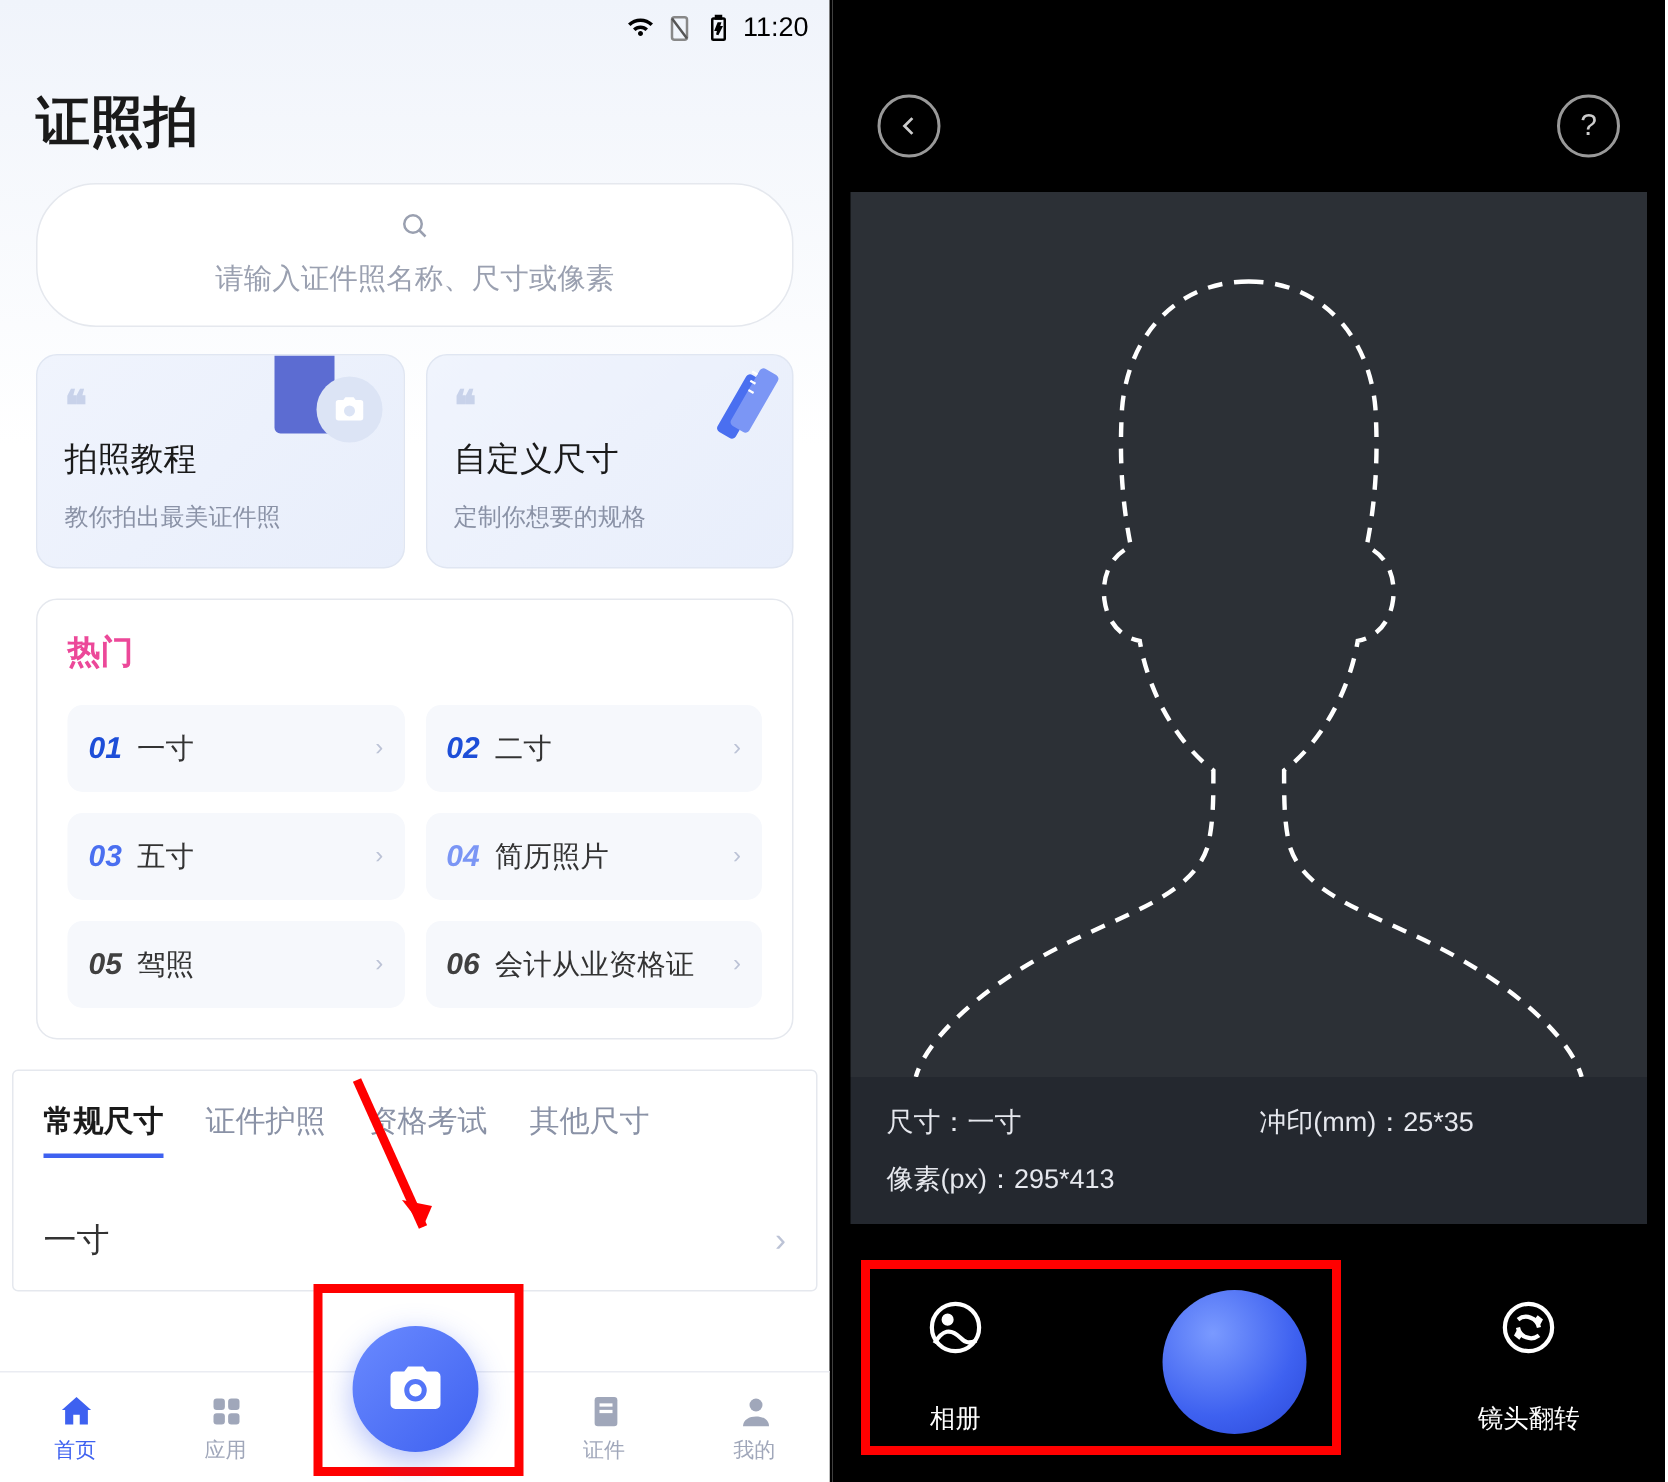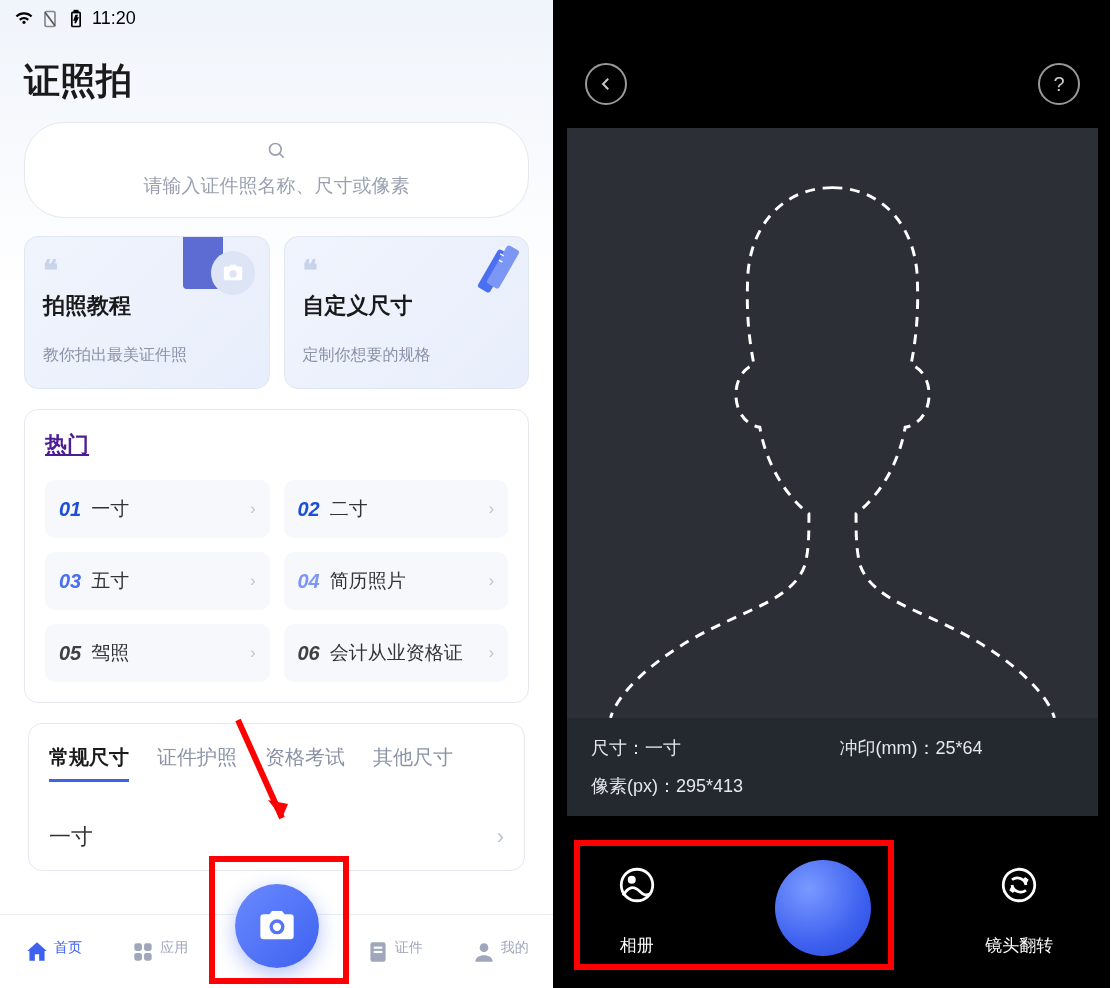--- a/index.html
+++ b/index.html
@@ -1,58 +1,58 @@
 <!DOCTYPE html>
 <html><head>
   <meta charset="utf-8">
   <style>
     * { margin: 0; padding: 0; box-sizing: border-box; font-family: -apple-system, "PingFang SC", "Microsoft YaHei", sans-serif; }
     body { display: flex; width: 1112px; height: 988px; background: #fff; }
     
     
     .left-panel { width: 555px; height: 988px; background: linear-gradient(180deg, #f0f4fb 0%, #ffffff 30%); position: relative; border-right: 2px solid #000; }
     
-    .status-bar { display: flex; justify-content: flex-start; align-items: center; padding: 8px 14px; gap: 6px; font-size: 18px; font-weight: 500; }
+    .status-bar { display: flex; justify-content: flex-end; align-items: center; padding: 8px 14px; gap: 6px; font-size: 18px; font-weight: 500; }
     .status-bar svg { width: 20px; height: 20px; }
     
     .app-title { font-size: 36px; font-weight: 700; color: #1a1a1a; padding: 20px 24px 16px; }
     
     .search-box { margin: 0 24px 18px; background: #fff; border: 1px solid #e5e8ee; border-radius: 40px; padding: 18px 22px; display: flex; align-items: center; gap: 12px; flex-direction: column; }
     .search-box svg { width: 20px; height: 20px; }
     .search-placeholder { color: #9aa0b0; font-size: 19px; }
     
     .feature-cards { display: flex; gap: 14px; margin: 0 24px 20px; }
     .feature-card { flex: 1; background: linear-gradient(135deg, #f0f4fd 0%, #e8eefb 100%); border: 1px solid #e0e6f2; border-radius: 14px; padding: 20px 18px 22px; position: relative; overflow: hidden; }
     .quote-mark { color: #c8d2ea; font-size: 28px; font-weight: 700; margin-bottom: 6px; line-height: 1; }
-    .feature-title { font-size: 22px; font-weight: 700; color: #1a1a1a; margin-bottom: 24px; }
+    .feature-title { font-size: 22px; font-weight: 400; color: #1a1a1a; margin-bottom: 14px; }
     .feature-subtitle { font-size: 16px; color: #8a92a6; }
     .feature-icon-cam { position: absolute; top: 14px; right: 14px; width: 44px; height: 44px; border-radius: 50%; background: #dce4f5; display: flex; align-items: center; justify-content: center; }
     .feature-icon-pen { position: absolute; top: 6px; right: 6px; width: 70px; height: 70px; }
     .bookmark-bg { position: absolute; top: 0; right: 46px; width: 40px; height: 52px; background: #5c6cd2; border-radius: 0 0 4px 4px; }
     
     .section-card { margin: 0 24px 20px; background: #fff; border: 1px solid #e5e8ee; border-radius: 14px; padding: 20px; }
-    .section-title { font-size: 22px; font-weight: 700; color: #4c1d95; margin-bottom: 20px; text-decoration: underline; }
+    .section-title { font-size: 22px; font-weight: 700; color: #ec4899; margin-bottom: 20px; }
     .hot-grid { display: grid; grid-template-columns: 1fr 1fr; gap: 14px; }
     .hot-item { background: #f6f8fc; border-radius: 10px; padding: 16px 14px; display: flex; align-items: center; gap: 10px; }
     .hot-num { font-size: 20px; font-weight: 800; font-style: italic; }
     .hot-num.c1 { color: #1d4ed8; }
     .hot-num.c2 { color: #4a6ff0; }
     .hot-num.c3 { color: #7b96f5; }
     .hot-num.c4 { color: #404040; }
     .hot-label { font-size: 19px; color: #333; flex: 1; }
     .chevron { color: #bcc3d6; }
     
-    .tabs-card { margin: 0 28px; background: #fff; border: 1px solid #e5e8ee; border-radius: 14px; padding: 20px 20px 0; }
+    .tabs-card { margin: 0 8px; background: #fff; border: 1px solid #e5e8ee; border-radius: 4px; padding: 20px 20px 0; }
     .tabs { display: flex; gap: 28px; margin-bottom: 22px; }
     .tab { font-size: 20px; color: #8a92a6; padding-bottom: 8px; }
     .tab.active { color: #1a1a1a; font-weight: 700; border-bottom: 3px solid #3e61f0; }
     .size-row { display: flex; align-items: center; justify-content: space-between; padding: 18px 0; font-size: 22px; color: #333; }
     
     .bottom-nav { position: absolute; bottom: 0; left: 0; right: 0; height: 74px; background: #fff; border-top: 1px solid #eaecf2; display: flex; justify-content: space-around; align-items: center; }
-    .nav-item { display: flex; flex-direction: row; align-items: flex-start; gap: 4px; color: #a0a7ba; font-size: 14px; }
+    .nav-item { display: flex; flex-direction: column; align-items: flex-end; gap: 4px; color: #a0a7ba; font-size: 14px; }
     .nav-item.active { color: #3e61f0; }
     .nav-item svg { width: 26px; height: 26px; }
     
     .camera-fab { position: absolute; bottom: 20px; left: 50%; transform: translateX(-50%); width: 84px; height: 84px; border-radius: 50%; background: linear-gradient(135deg, #6a8aff 0%, #3e61f0 100%); display: flex; align-items: center; justify-content: center; box-shadow: 0 6px 20px rgba(62,97,240,0.4); z-index: 10; }
     .camera-fab svg { width: 40px; height: 40px; }
     
     .highlight-box { position: absolute; border: 6px solid #ff0000; }
     .hl1 { bottom: 4px; left: 209px; width: 140px; height: 128px; }
     .arrow-svg { position: absolute; left: 220px; top: 710px; width: 80px; height: 140px; z-index: 5; }
     
@@ -253,21 +253,21 @@
                C 346 252 336 262 324 264
                C 318 300 298 334 274 352
                C 274 372 274 388 278 404
                C 290 440 340 450 390 478
                C 440 506 470 538 476 560"></path>
     </svg>
   </div>
 
   <div class="spec-bar">
     <div><span>尺寸：</span><span>一寸</span></div>
-    <div><span>冲印(mm)：</span><span>25*64</span></div>
+    <div><span>冲印(mm)：</span><span>25*35</span></div>
     <div><span>像素(px)：</span><span>295*413</span></div>
   </div>
 
   <div class="camera-bottom">
     <div class="cam-side">
       <div class="cam-side-icon">
         <svg width="42" height="42" viewBox="0 0 24 24" fill="none" stroke="#fff" stroke-width="1.6">
             <circle cx="12" cy="12" r="9"></circle>
             <circle cx="9" cy="9" r="1.5" fill="#fff"></circle>
             <path d="M4 18c3-5 6-6 10-2 2 2 3 2 6 1"></path>

